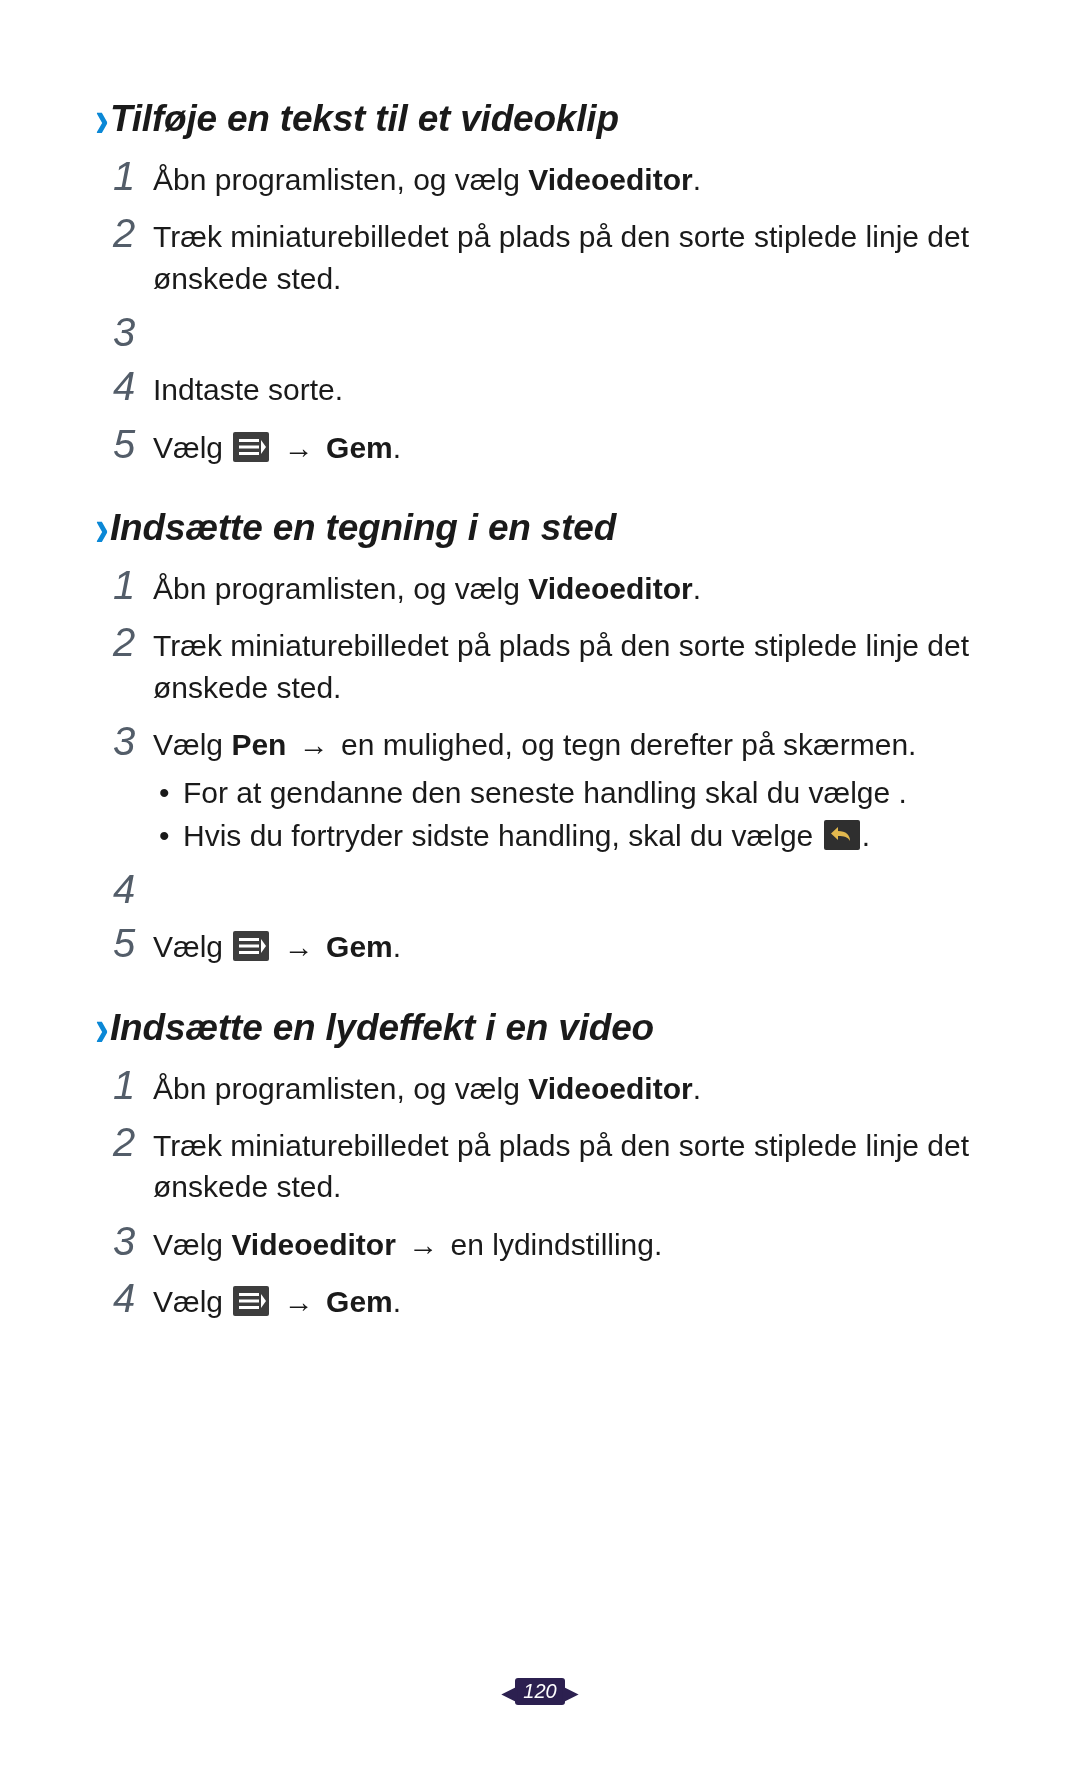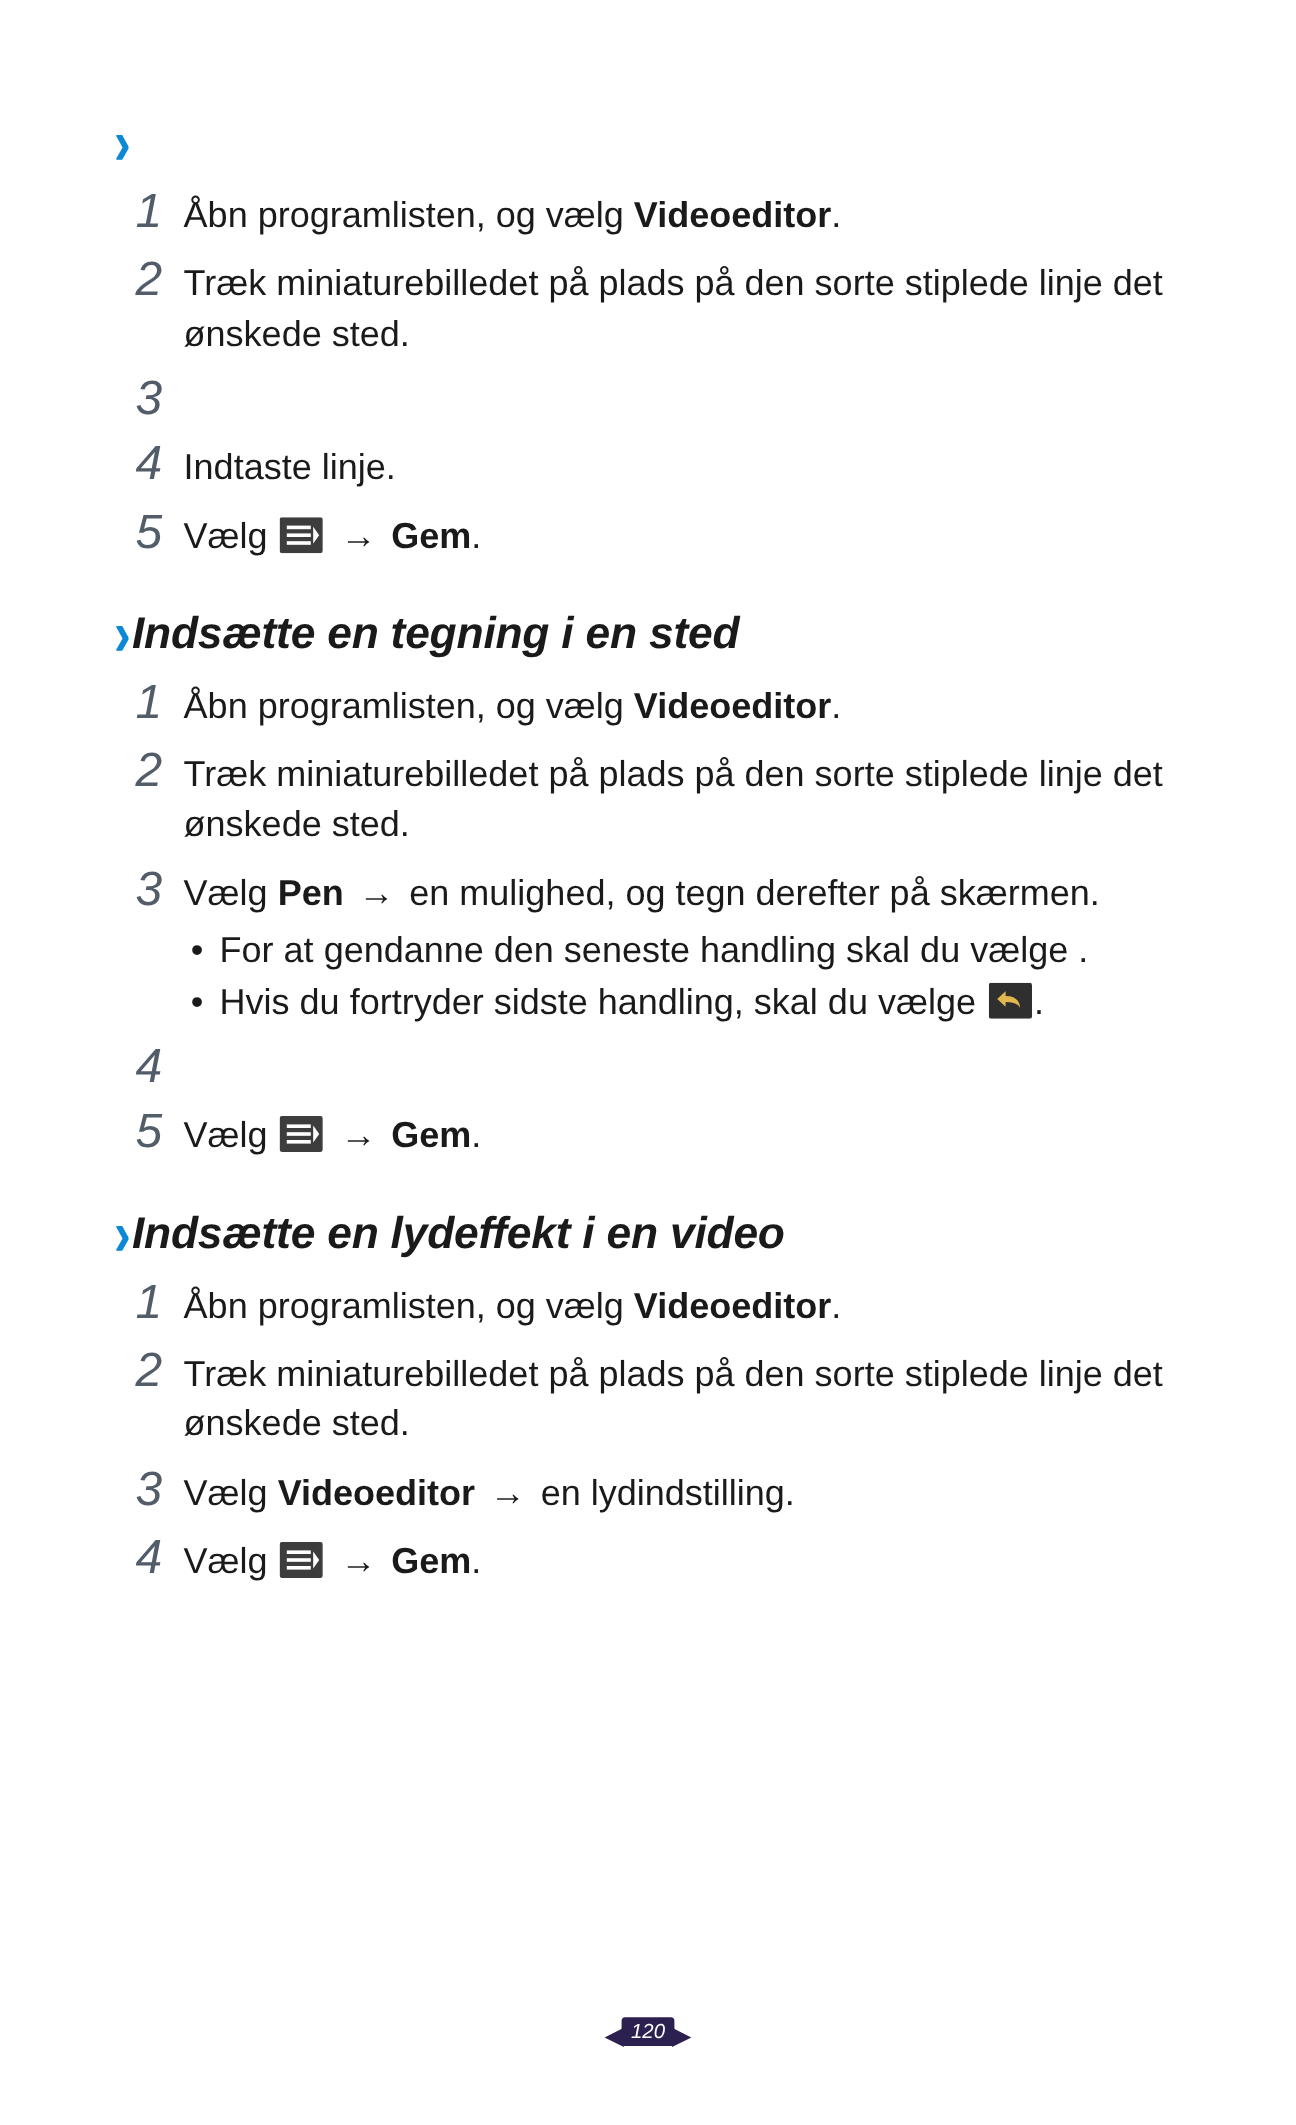--- a/index.html
+++ b/index.html
@@ -99,21 +99,21 @@
   }
   .page-num-wrap {
     display: flex;
     justify-content: center;
     margin-top: 2px;
   }
   .page-num {
     background: #2c2050;
     color: #fff;
     font-style: italic;
-    font-size: 17px;
+    font-size: 20px;
     padding: 2px 8px;
     border-radius: 3px;
     position: relative;
   }
   .page-num::before,
   .page-num::after {
     content: "\25C0";
     color: #2c2050;
     position: absolute;
     font-style: normal;
@@ -123,36 +123,37 @@
   .page-num::after { content: "\25B6"; }
   .page-num::before { left: -14px; }
   .page-num::after { right: -14px; }
 </style>
 </head>
 <body>
 
 <div class="page">
     <div class="section-heading">
       <span class="chevron">›</span>
+    <span class="section-title">Tilføje en tekst til et videoklip</span>
     </div>
     <ol class="steps">
       <li class="step">
         <div class="step-num">1</div>
         <div class="step-body">Åbn programlisten, og vælg <span class="bold">Videoeditor</span>.</div>
       </li>
       <li class="step">
         <div class="step-num">2</div>
         <div class="step-body">Træk miniaturebilledet på plads på den sorte stiplede linje det ønskede sted.</div>
       </li>
       <li class="step">
         <div class="step-num">3</div>
       </li>
       <li class="step">
         <div class="step-num">4</div>
-        <div class="step-body">Indtaste linje.</div>
+        <div class="step-body">Indtaste sorte.</div>
       </li>
       <li class="step">
         <div class="step-num">5</div>
         <div class="step-body">Vælg <span class="inline-icon"><svg viewBox="0 0 36 30">
               <rect x="0" y="0" width="36" height="30" rx="2" fill="#3d3d3d"></rect>
               <rect x="6" y="7" width="20" height="3" fill="#fff"></rect>
               <rect x="6" y="13.5" width="20" height="3" fill="#fff"></rect>
               <rect x="6" y="20" width="20" height="3" fill="#fff"></rect>
               <path d="M28 8 L33 15 L28 22 Z" fill="#fff"></path>
             </svg></span> <span class="arrow">→</span> <span class="bold">Gem</span>.</div>

